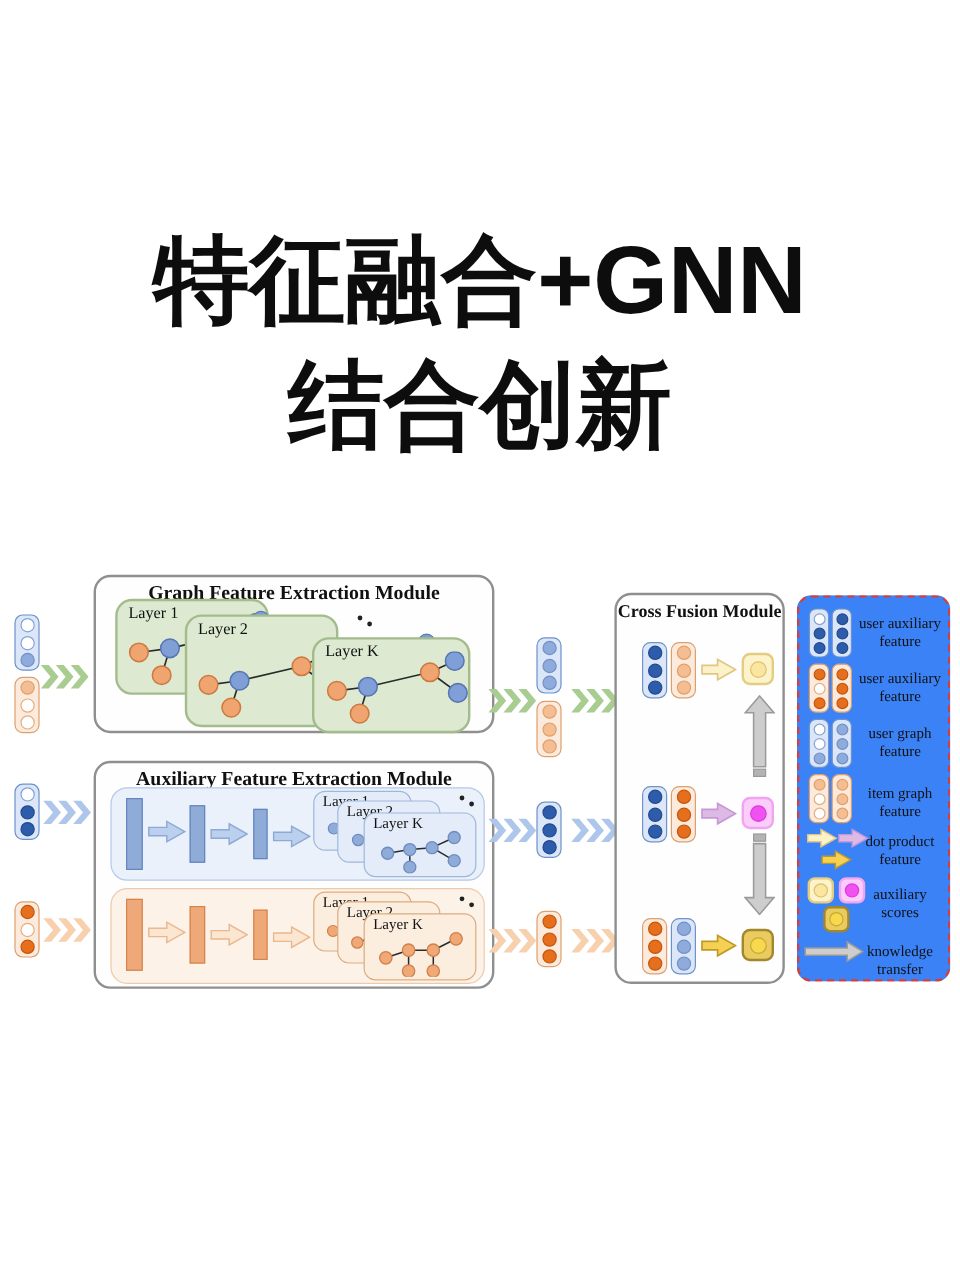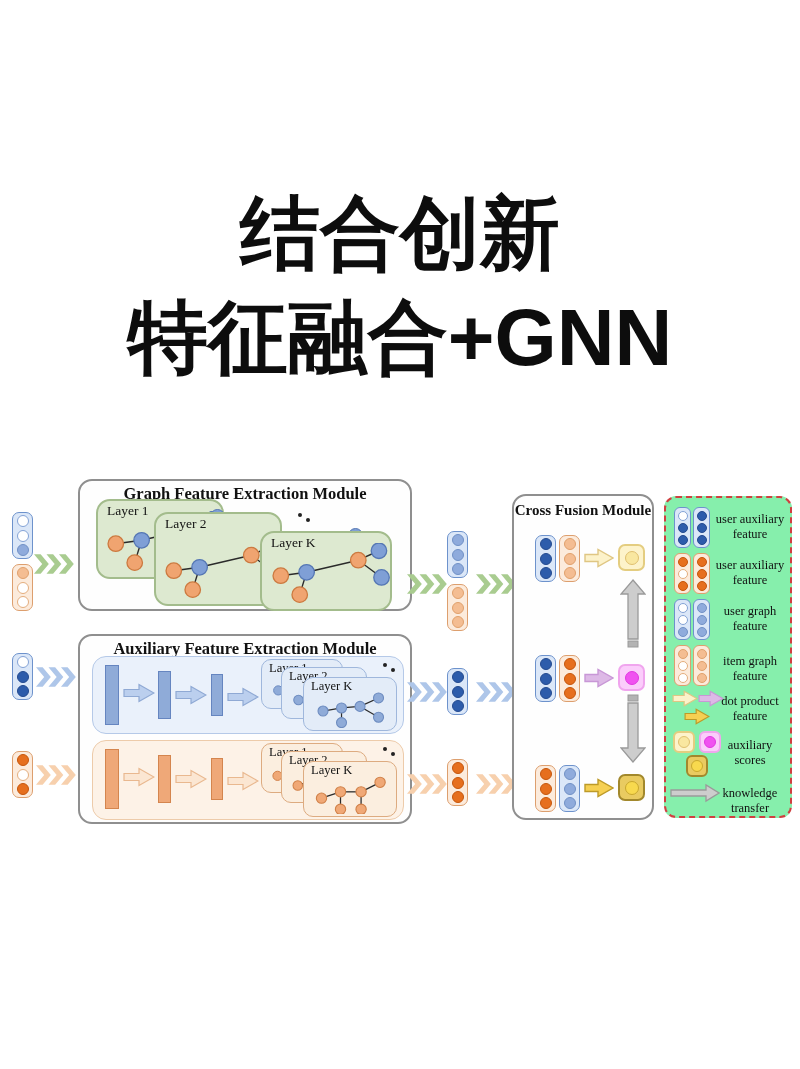--- a/index.html
+++ b/index.html
@@ -60,32 +60,32 @@
   .bar-orange{background:#efa878;border:1.5px solid #d4854e;}
   
   .sq{position:absolute;box-sizing:border-box;width:27px;height:27px;border-radius:7px;
       display:flex;align-items:center;justify-content:center;}
   .sq .ic{width:14px;height:14px;border-radius:50%;box-sizing:border-box;}
   .sq-pale{background:#fdf3cb;border:2px solid #e4cd80;} .sq-pale .ic{background:#f9e7a0;border:1.5px solid #e0c070;}
   .sq-pink{background:#fbcdfb;border:2px solid #f0a5ee;} .sq-pink .ic{background:#f052f0;border:1.5px solid #e038e0;}
   .sq-gold{background:#e9cb61;border:2px solid #a2882c;} .sq-gold .ic{background:#f8d94e;border:1.5px solid #c9a82e;}
   .sq-sm{width:22px;height:22px;border-radius:6px;} .sq-sm .ic{width:12px;height:12px;}
   
-  .legend{position:absolute;box-sizing:border-box;border:2px dashed #cf4040;border-radius:12px;background:#86efac;}
+  .legend{position:absolute;box-sizing:border-box;border:2px dashed #cf4040;border-radius:12px;background:#3b82f6;}
   .ltext{position:absolute;width:80px;text-align:center;font-size:12.5px;line-height:15px;color:#111;}
   .dots{position:absolute;}
 </style>
 </head>
 <body>
 
 <div class="canvas">
 
   <div class="title">
+    <div>特征融合+GNN</div>
     <div>结合创新</div>
-    <div>特征融合+GNN</div>
   </div>
 
   <div class="pill p-blue" style="left:12px;top:512px;">
     <span class="d d-wb"></span>
       <span class="d d-wb"></span>
       <span class="d d-lb"></span>
   </div>
   <div class="pill p-orange" style="left:12px;top:564px;">
     <span class="d d-lo"></span>
       <span class="d d-wo"></span>

